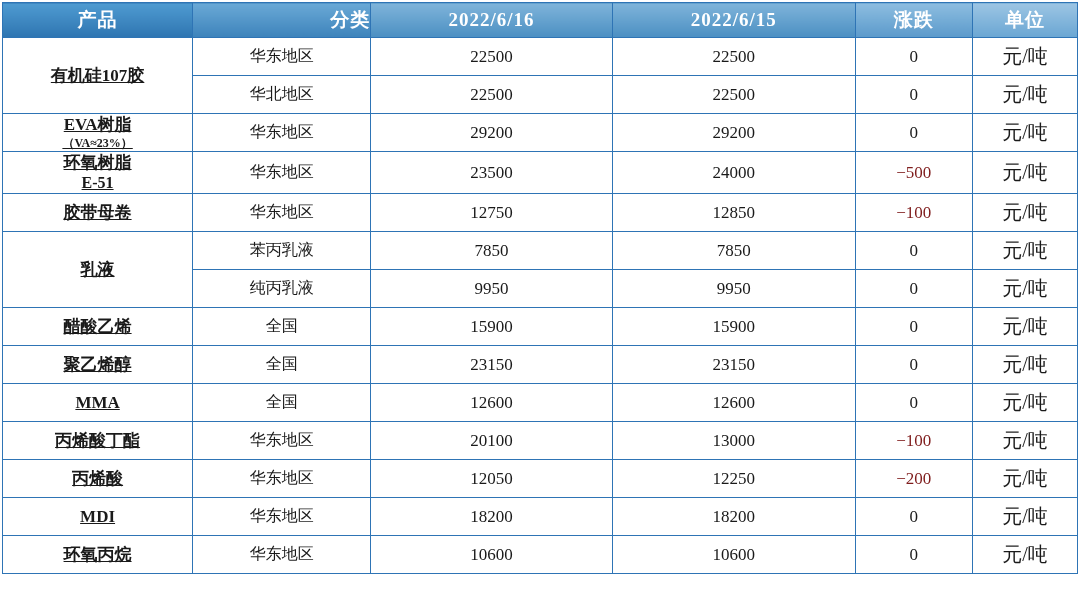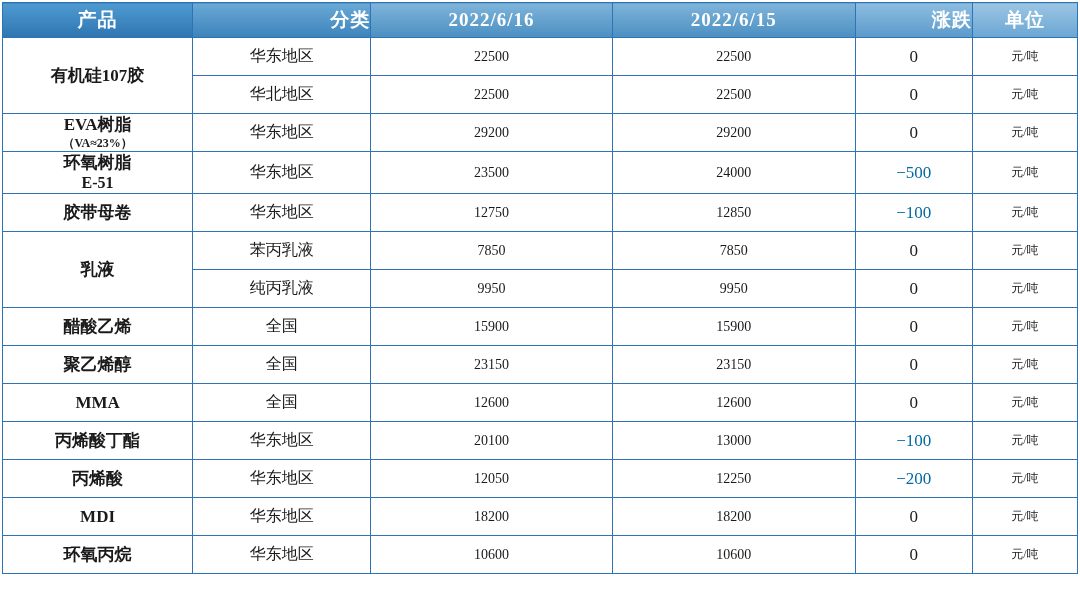--- a/index.html
+++ b/index.html
@@ -44,58 +44,58 @@
   }
   thead th.h-category {
     background: linear-gradient(180deg, #6aa9d6 0%, #3d83bb 100%);
     text-align: right;
   }
   thead th.h-date {
     background: linear-gradient(180deg, #7fb4da 0%, #4b8fc2 100%);
   }
   thead th.h-change {
     background: linear-gradient(180deg, #8dbde0 0%, #5b9acb 100%);
-    text-align: right;
   }
   thead th.h-unit {
     background: linear-gradient(180deg, #9cc5e4 0%, #6aa6d3 100%);
   }
   tbody td {
     height: 37px;
     font-size: 17px;
   }
   td.product {
     font-weight: bold;
     font-size: 17px;
     line-height: 1.25;
+    text-decoration: underline;
   }
   td.product .sub {
     display: block;
     font-size: 12px;
     font-weight: bold;
     letter-spacing: 0;
   }
   td.category {
     font-size: 16px;
     margin-top: 35px;
   }
   td.value {
-    font-size: 14px;
+    font-size: 17px;
   }
   td.change {
     font-size: 17px;
   }
   td.change.down {
-    color: #0369a1;
+    color: #7f1d1d;
   }
   td.change.flat {
     color: #1a1a1a;
   }
   td.unit {
-    font-size: 12px;
+    font-size: 20px;
   }
   col.c-product { width: 190px; }
   col.c-category { width: 178px; }
   col.c-d1 { width: 241px; }
   col.c-d2 { width: 243px; }
   col.c-change { width: 117px; }
   col.c-unit { width: 105px; }
 </style>
 </head>
 <body>

